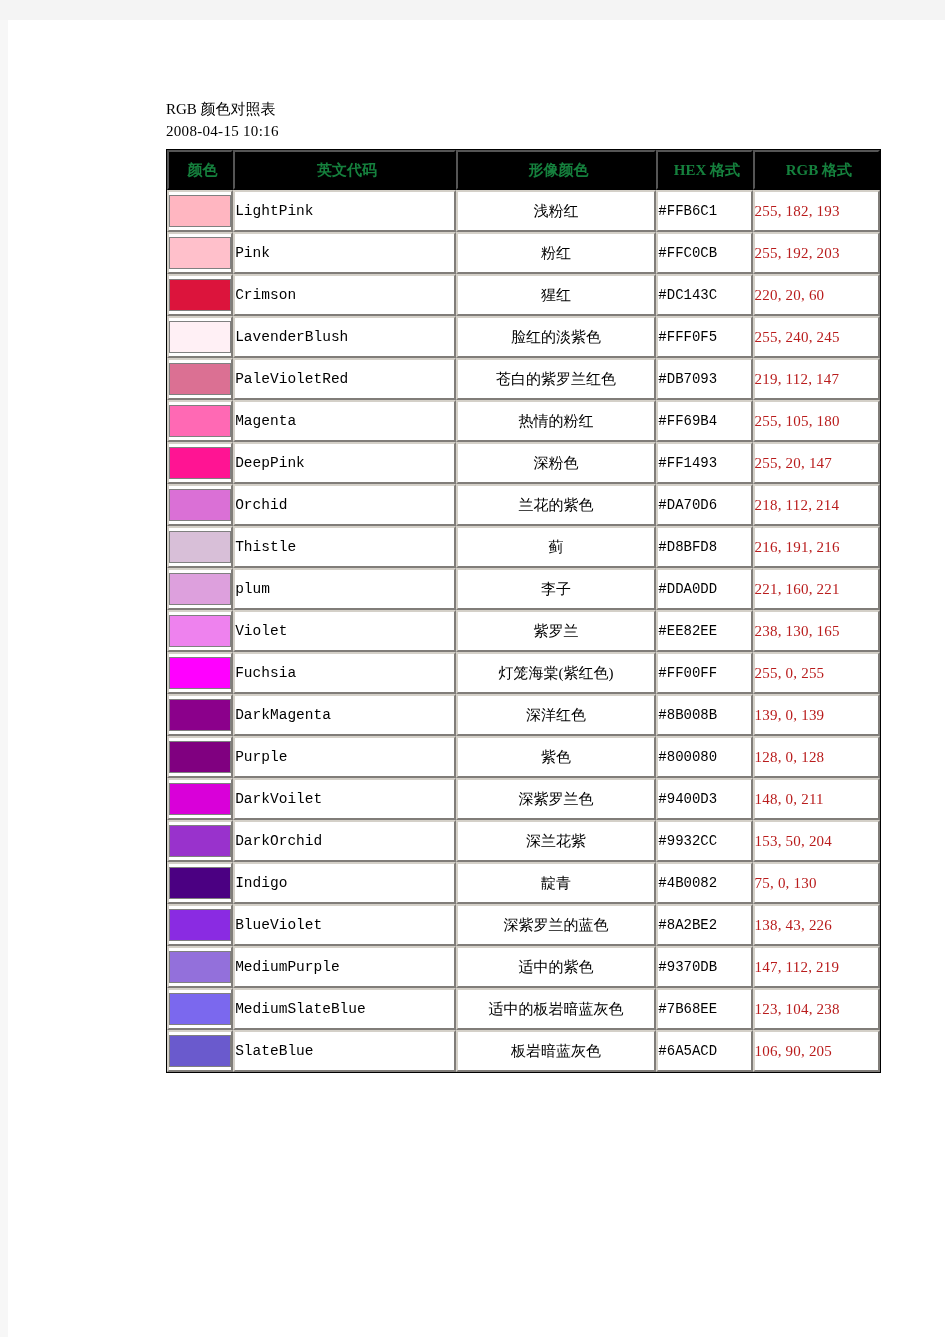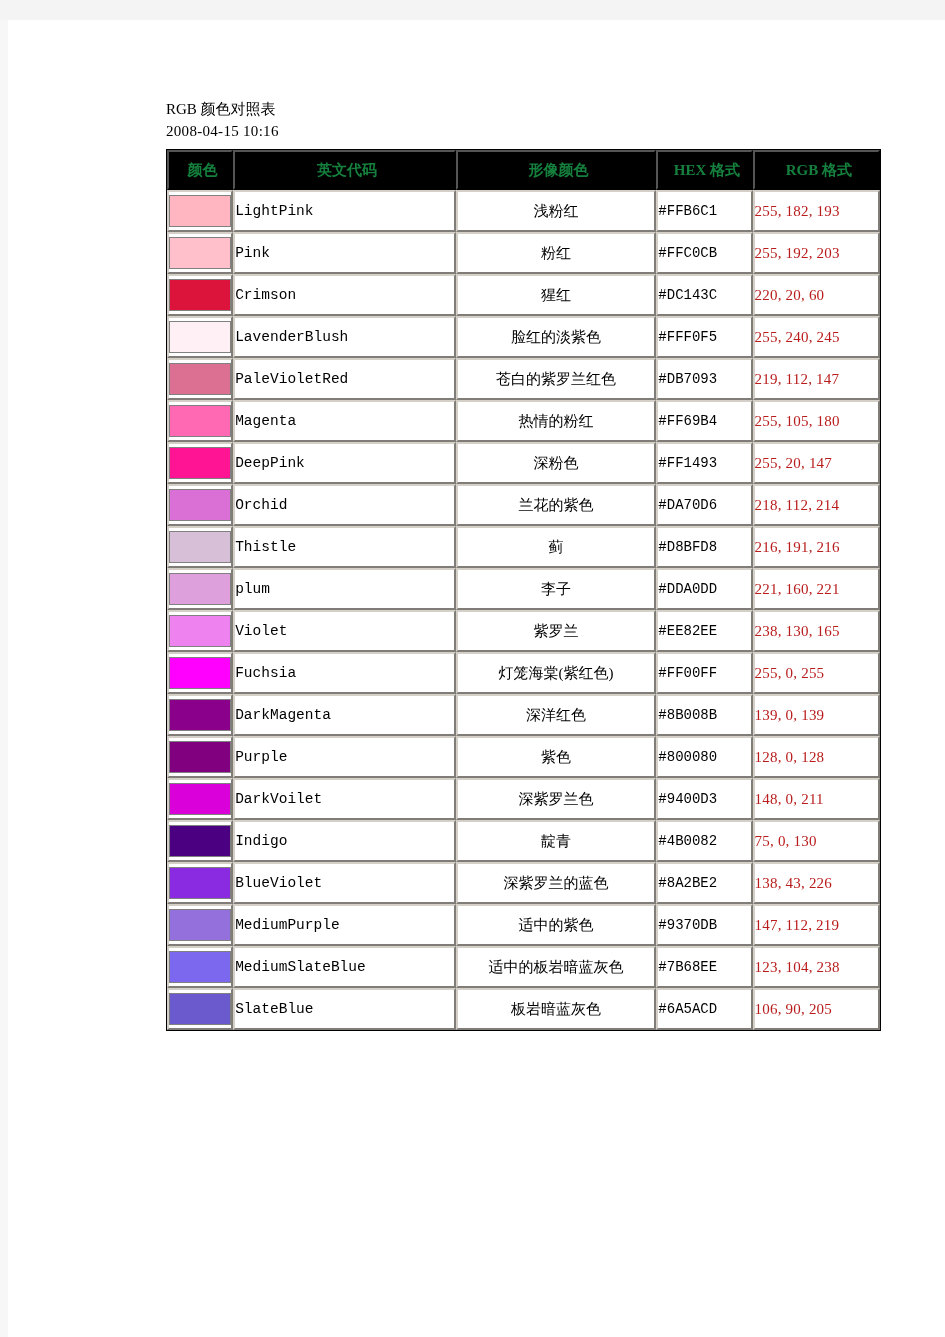--- a/index.html
+++ b/index.html
@@ -300,20 +300,29 @@
             <td class="swatch-cell">
               <span class="swatch" style="background: rgb(217, 0, 217);"></span>
             </td>
             <td class="name-cell">DarkVoilet</td>
             <td class="cn-cell">深紫罗兰色</td>
             <td class="hex-cell">#9400D3</td>
             <td class="rgb-cell">148, 0, 211</td>
           </tr>
           <tr>
             <td class="swatch-cell">
+              <span class="swatch" style="background: rgb(153, 50, 204);"></span>
+            </td>
+            <td class="name-cell">DarkOrchid</td>
+            <td class="cn-cell">深兰花紫</td>
+            <td class="hex-cell">#9932CC</td>
+            <td class="rgb-cell">153, 50, 204</td>
+          </tr>
+          <tr>
+            <td class="swatch-cell">
               <span class="swatch" style="background: rgb(75, 0, 130);"></span>
             </td>
             <td class="name-cell">Indigo</td>
             <td class="cn-cell">靛青</td>
             <td class="hex-cell">#4B0082</td>
             <td class="rgb-cell">75, 0, 130</td>
           </tr>
           <tr>
             <td class="swatch-cell">
               <span class="swatch" style="background: rgb(138, 43, 226);"></span>

